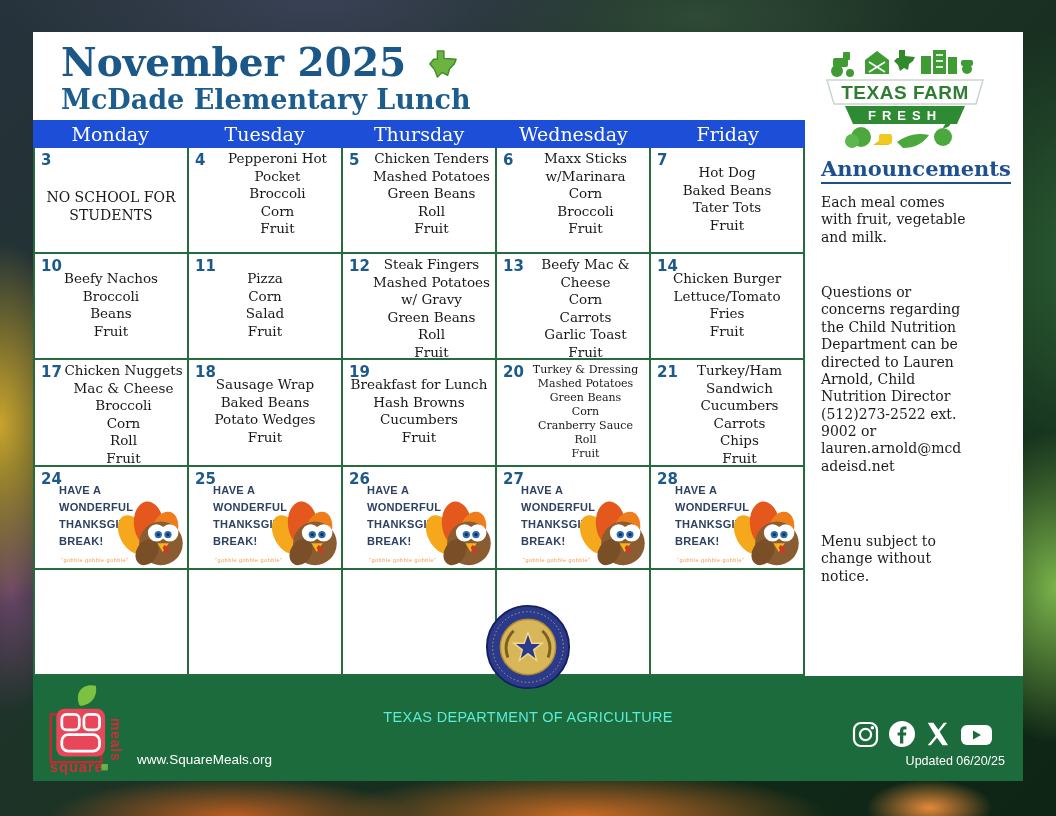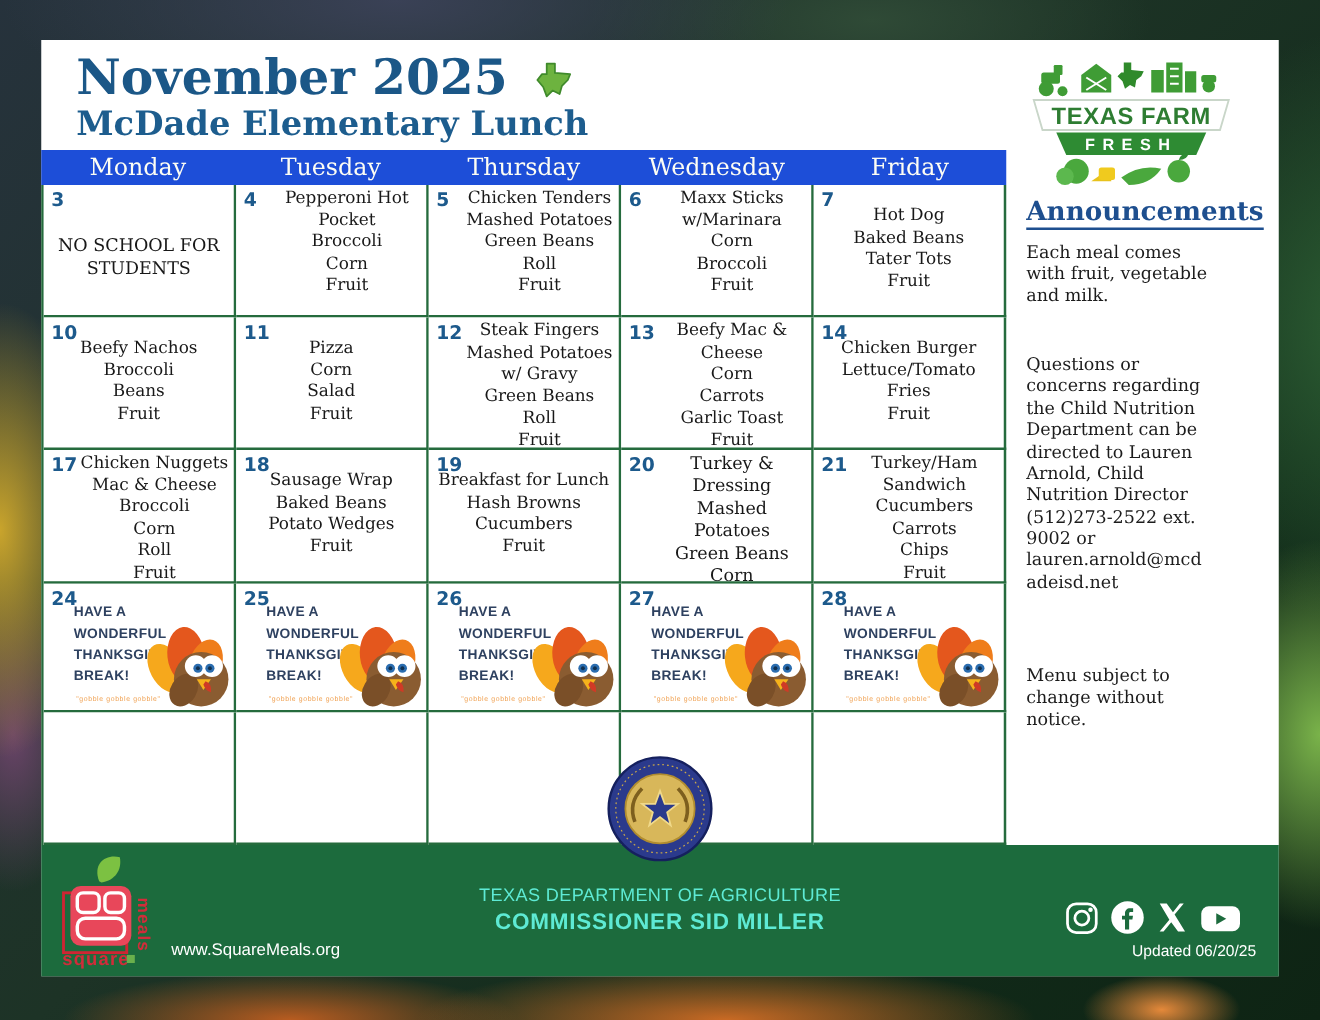--- a/index.html
+++ b/index.html
@@ -58,21 +58,21 @@
   }
   .date{
     position:absolute;top:3px;left:6px;font-family:"DejaVu Sans",sans-serif;
     font-weight:bold;font-size:15px;color:#1d5a8c;
   }
   .items{
     margin-top:16px;text-align:center;font-family:"DejaVu Serif",serif;
     font-size:13.5px;color:#181818;line-height:1.3;padding:0 3px;
   }
   .cell.tight .items{margin-top:2px;padding-left:28px;}
-  .cell.compact .items{font-size:14px;line-height:1.28;margin-top:3px;}
+  .cell.compact .items{font-size:11px;line-height:1.28;margin-top:3px;}
   .cell.no-school .items{margin-top:40px;font-size:14px;}
   
   .break-msg{
     margin:15px 0 0 24px;width:108px;font-family:"Liberation Sans",sans-serif;
     font-weight:bold;font-size:11px;letter-spacing:.3px;color:#2e4160;line-height:1.55;
   }
   .gobble{
     position:absolute;left:26px;bottom:5px;font-size:5.5px;color:#f0a050;
     letter-spacing:.5px;font-family:"Liberation Sans",sans-serif;
   }
@@ -457,21 +457,20 @@
       <circle cx="45" cy="45" r="43" fill="#2b3a8c" stroke="#15205e" stroke-width="2"></circle>
       <circle cx="45" cy="45" r="37" fill="none" stroke="#caa84a" stroke-width="1" stroke-dasharray="1.5,2.5"></circle>
       <circle cx="45" cy="45" r="29" fill="#d8b75a" stroke="#b08c2f" stroke-width="1.5"></circle>
       <path d="M24 56 q-6 -16 6 -28" fill="none" stroke="#7d5f1e" stroke-width="3"></path>
       <path d="M66 56 q6 -16 -6 -28" fill="none" stroke="#7d5f1e" stroke-width="3"></path>
       <path d="M45 30 L49 41 L60 41 L51 48 L54 59 L45 52 L36 59 L39 48 L30 41 L41 41 Z" fill="#2b3a8c" stroke="#f0d98a" stroke-width="1.5"></path>
     </svg>
 
     <div class="dept-block">
       <div class="dept-line1">TEXAS DEPARTMENT OF AGRICULTURE</div>
-      <div class="dept-line2">COMMISSIONER SID MILLER</div>
     </div>
 
     <div class="social">
       <svg width="27" height="27" viewBox="0 0 27 27">
         <rect x="2" y="2" width="23" height="23" rx="7" fill="none" stroke="#ffffff" stroke-width="2.2"></rect>
         <circle cx="13.5" cy="13.5" r="5.6" fill="none" stroke="#ffffff" stroke-width="2.2"></circle>
         <circle cx="20.4" cy="6.8" r="1.8" fill="#ffffff"></circle>
       </svg>
       <svg width="28" height="28" viewBox="0 0 28 28">
         <circle cx="14" cy="14" r="13" fill="#ffffff"></circle>

